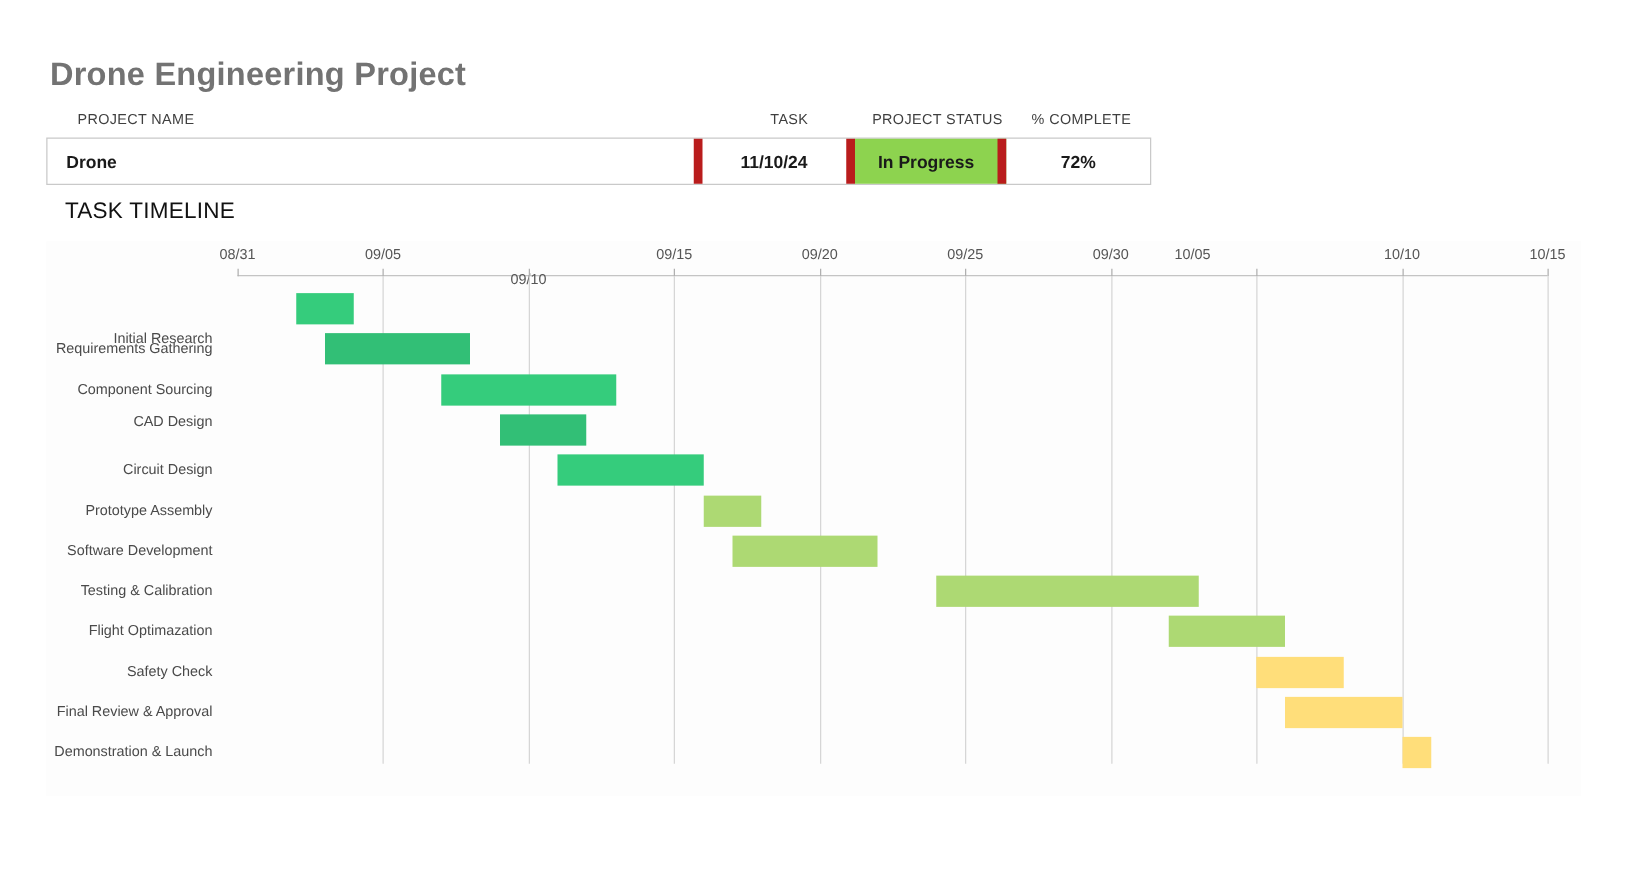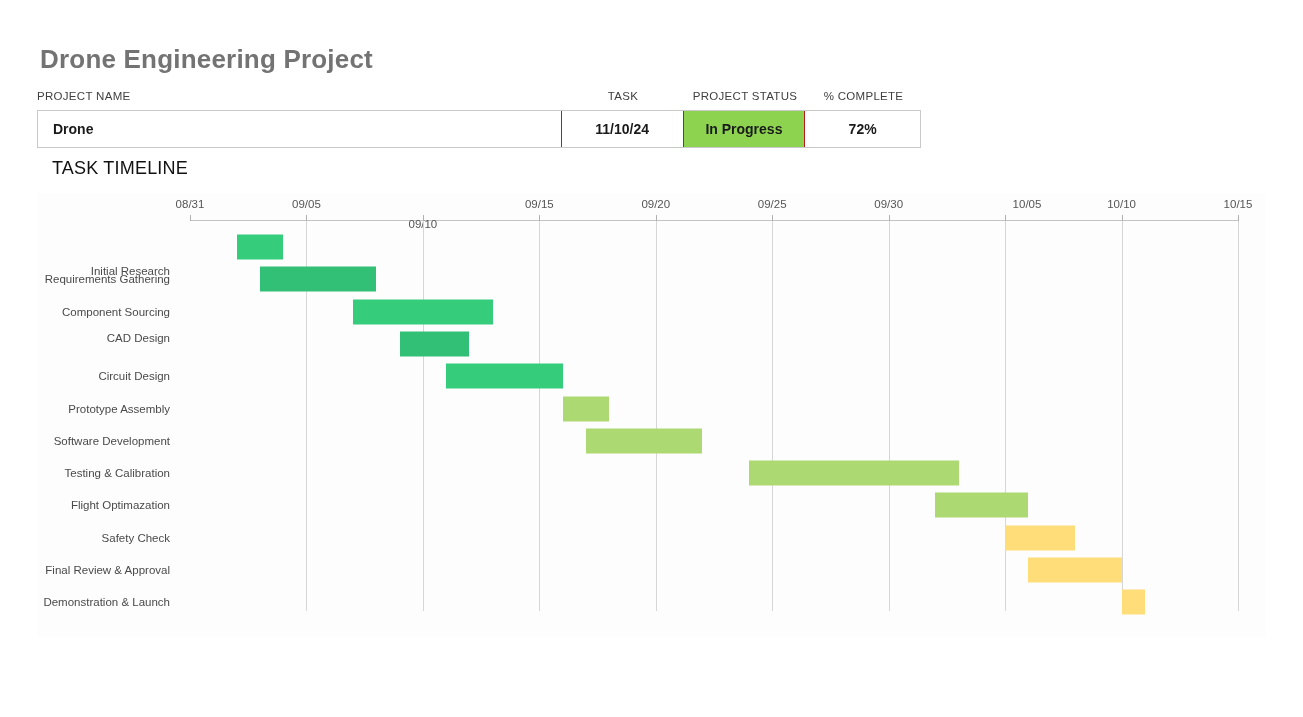--- a/index.html
+++ b/index.html
@@ -38,40 +38,40 @@
     display: flex;
     height: 20px;
     align-items: flex-start;
   }
   .summary-head .hcell {
     font-size: 11.5px;
     color: #3f3f3f;
     letter-spacing: 0.3px;
     white-space: nowrap;
   }
-  .hcell.c-name  { width: 525px; text-align: left; padding-left: 0px; }
+  .hcell.c-name  { width: 525px; text-align: left; padding-left: 0px; margin-left: 25px; }
   .hcell.c-date  { width: 122px; text-align: center; }
   .hcell.c-status{ width: 122px; text-align: center; }
   .hcell.c-pct   { width: 115px; text-align: center; }
 
   .summary-row {
     display: flex;
     height: 38px;
     border: 1px solid #c9c9c9;
     box-sizing: border-box;
     background: #ffffff;
   }
   .summary-row .cell {
     display: flex;
     align-items: center;
     font-size: 14px;
     font-weight: bold;
     color: #1a1a1a;
     box-sizing: border-box;
-    border-right: 1px solid #b91c1c;
+    border-right: 7px solid #b91c1c;
     height: 100%;
   }
   .cell.v-name   { width: 525px; padding-left: 15px; justify-content: flex-start; }
   .cell.v-date   { width: 122px; justify-content: center; }
   .cell.v-status { width: 122px; justify-content: center; background: #8DD34F; }
   .cell.v-pct    { width: 115px; justify-content: center; border-right: none; }
 
   
   #timeline-heading {
     position: absolute;
@@ -178,21 +178,21 @@
       <div class="tick-label" style="left: 385.889px; margin-top: 20px;">09/10</div>
       <div class="tick-mark" style="left: 385.889px;"></div>
       <div class="tick-label" style="left: 502.333px;">09/15</div>
       <div class="tick-mark" style="left: 502.333px;"></div>
       <div class="tick-label" style="left: 618.778px;">09/20</div>
       <div class="tick-mark" style="left: 618.778px;"></div>
       <div class="tick-label" style="left: 735.222px;">09/25</div>
       <div class="tick-mark" style="left: 735.222px;"></div>
       <div class="tick-label" style="left: 851.667px;">09/30</div>
       <div class="tick-mark" style="left: 851.667px;"></div>
-      <div class="tick-label" style="left: 990px;">10/05</div>
+      <div class="tick-label" style="left: 917px;">10/05</div>
       <div class="tick-mark" style="left: 968.111px;"></div>
       <div class="tick-label" style="left: 1084.56px;">10/10</div>
       <div class="tick-mark" style="left: 1084.56px;"></div>
       <div class="tick-label" style="left: 1201px;">10/15</div>
       <div class="tick-mark" style="left: 1201px;"></div>
     </div>
   <div id="plot">
       <div class="gridline" style="left: 116.444px; background: rgb(214, 214, 214);"></div>
       <div class="gridline" style="left: 232.889px; background: rgb(214, 214, 214);"></div>
       <div class="gridline" style="left: 349.333px; background: rgb(214, 214, 214);"></div>

